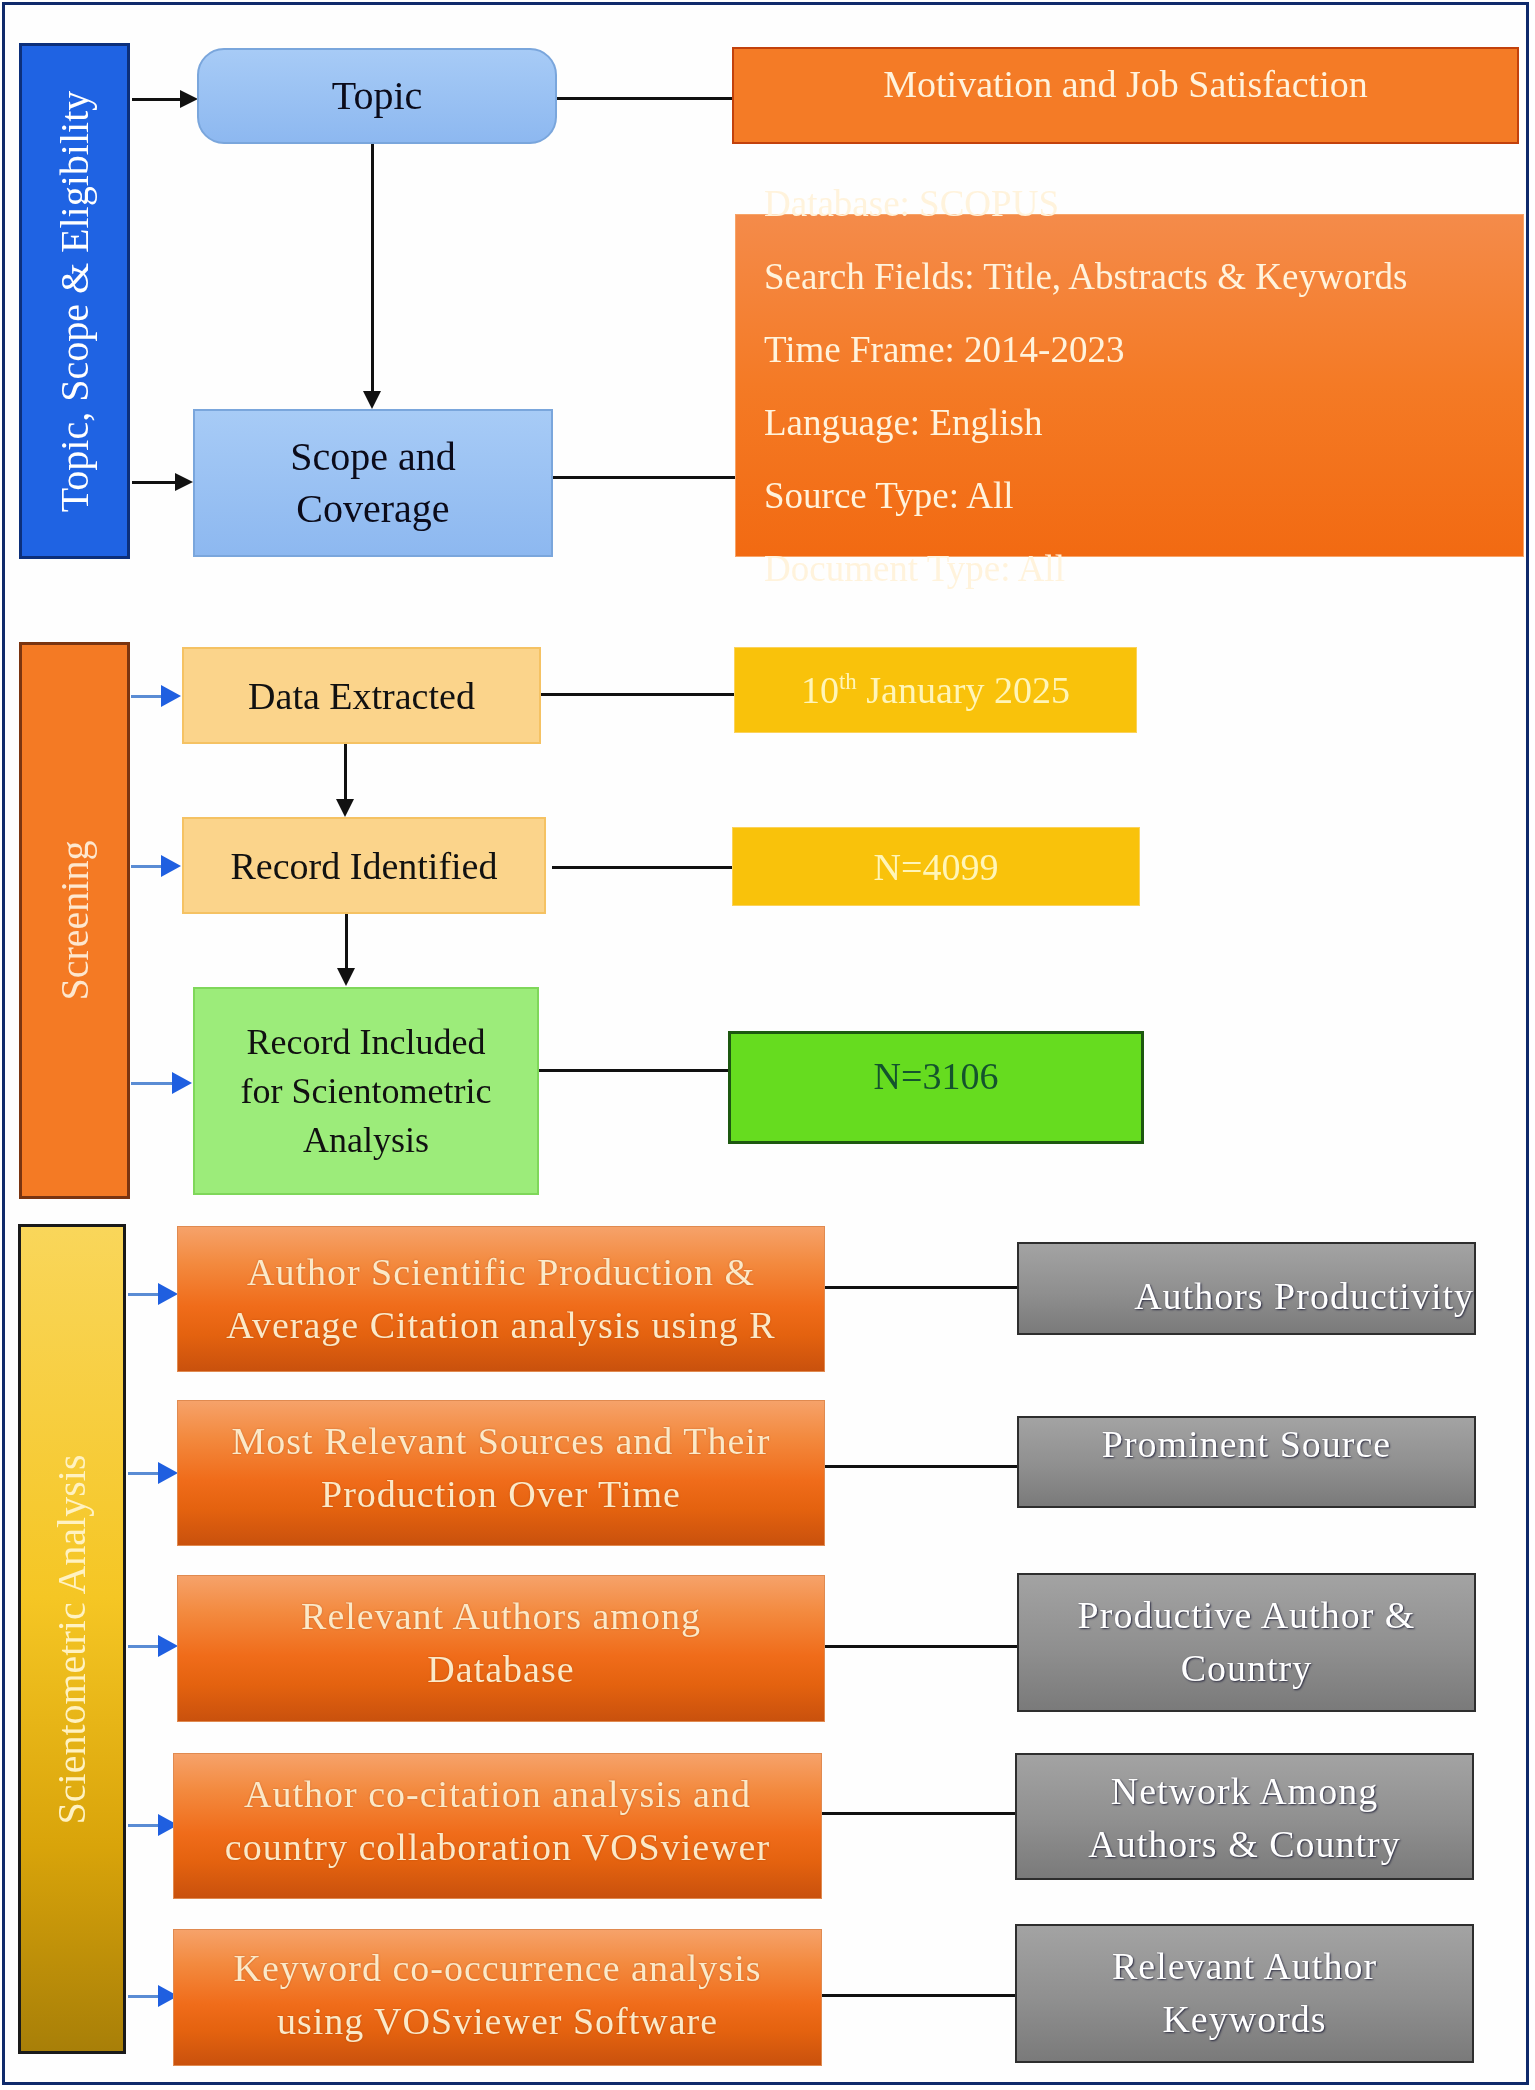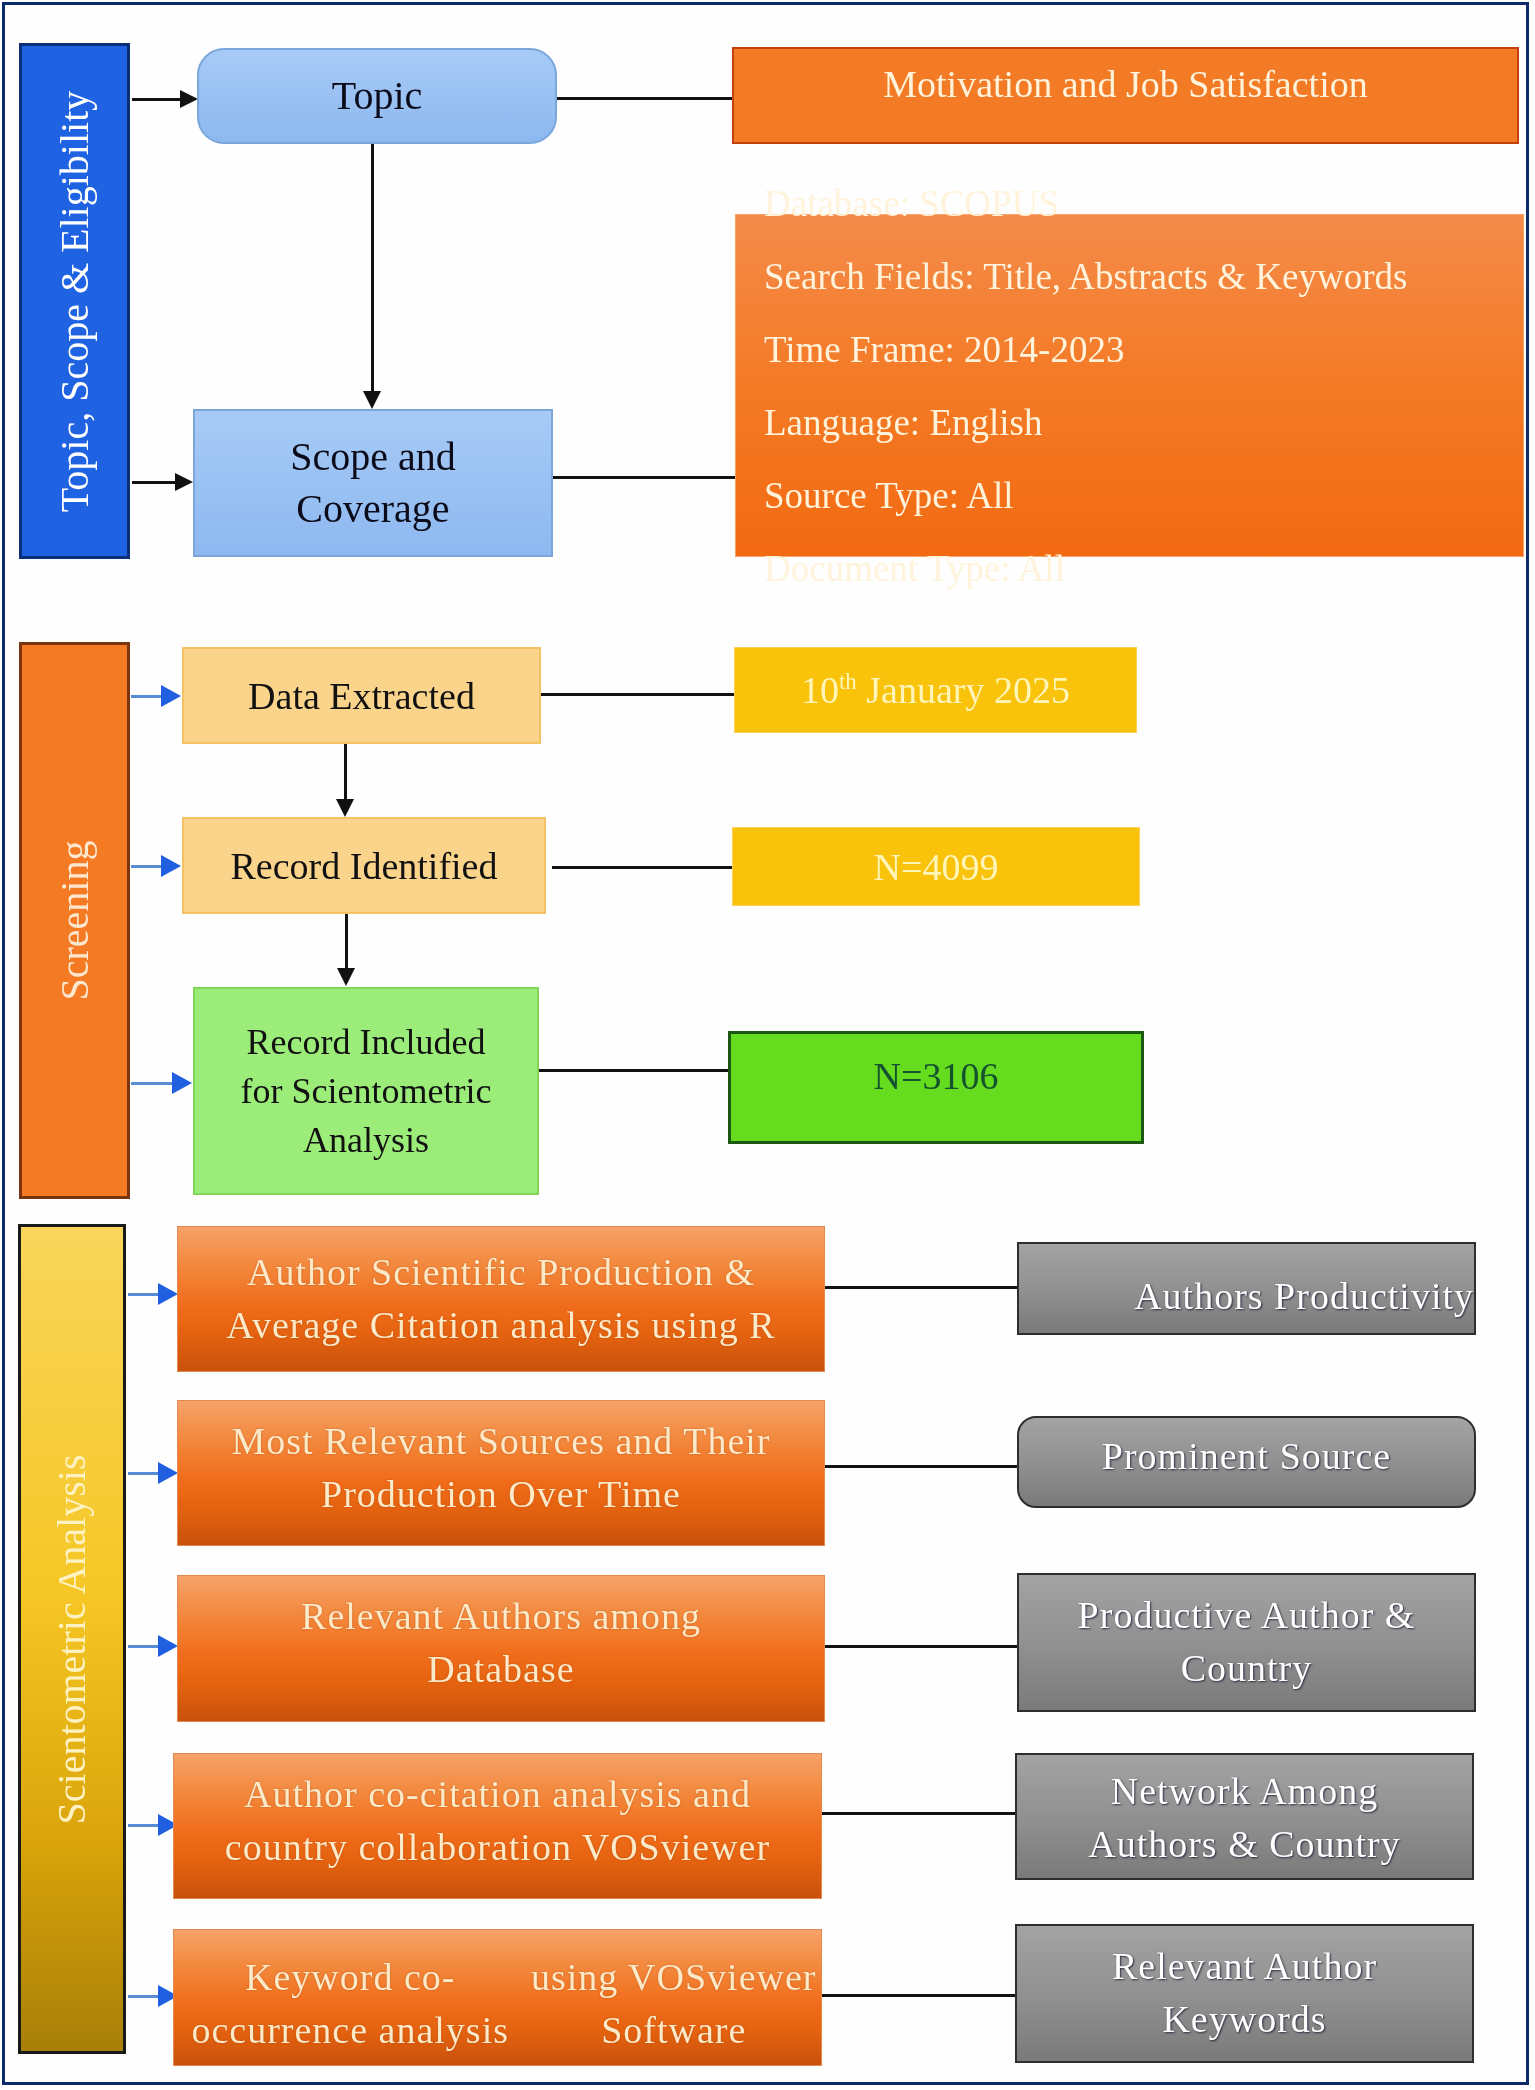--- a/index.html
+++ b/index.html
@@ -144,21 +144,21 @@
   <span>Authors Productivity</span>
 </div>
 
 <div class="bline" style="left:128px; top:1472px; width:32px;"></div>
 <div class="arrow-right-blue" style="left:158px; top:1462px;"></div>
 <div class="abs box grad-orange" style="left:177px; top:1400px; width:648px; height:146px; flex-direction:column; justify-content:flex-start; padding-top:14px;">
   <span>Most Relevant Sources and Their</span>
   <span>Production Over Time</span>
 </div>
 <div class="hline" style="left:825px; top:1465px; width:192px;"></div>
-<div class="abs box rgray" style="left:1017px; top:1416px; width:459px; height:92px; flex-direction:column; justify-content:flex-start; padding-top:12px;border-radius:19px;">
+<div class="abs box rgray" style="left:1017px; top:1416px; width:459px; height:92px; flex-direction:column; justify-content:flex-start; ">
   <span>Prominent Source</span>
 </div>
 
 <div class="bline" style="left:128px; top:1645px; width:32px;"></div>
 <div class="arrow-right-blue" style="left:158px; top:1635px;"></div>
 <div class="abs box grad-orange" style="left:177px; top:1575px; width:648px; height:147px; flex-direction:column; justify-content:flex-start; padding-top:14px;">
   <span>Relevant Authors among</span>
   <span>Database</span>
 </div>
 <div class="hline" style="left:825px; top:1645px; width:192px;"></div>
@@ -174,21 +174,21 @@
   <span>country collaboration VOSviewer</span>
 </div>
 <div class="hline" style="left:822px; top:1812px; width:194px;"></div>
 <div class="abs box rgray" style="left:1015px; top:1753px; width:459px; height:127px; flex-direction:column; justify-content:flex-start; padding-top:10px;">
   <span>Network Among</span>
   <span>Authors &amp; Country</span>
 </div>
 
 <div class="bline" style="left:128px; top:1995px; width:32px;"></div>
 <div class="arrow-right-blue" style="left:158px; top:1985px;"></div>
-<div class="abs box grad-orange" style="left:173px; top:1929px; width:649px; height:137px; flex-direction:row; justify-content:flex-start; padding-top:12px;">
+<div class="abs box grad-orange" style="left:173px; top:1929px; width:649px; height:137px; flex-direction:column; justify-content:flex-start; padding-top:12px;">
   <span>Keyword co-occurrence analysis</span>
   <span>using VOSviewer Software</span>
 </div>
 <div class="hline" style="left:822px; top:1994px; width:194px;"></div>
 <div class="abs box rgray" style="left:1015px; top:1924px; width:459px; height:139px; flex-direction:column; justify-content:flex-start; padding-top:14px;">
   <span>Relevant Author</span>
   <span>Keywords</span>
 </div>
 
 </body></html>

